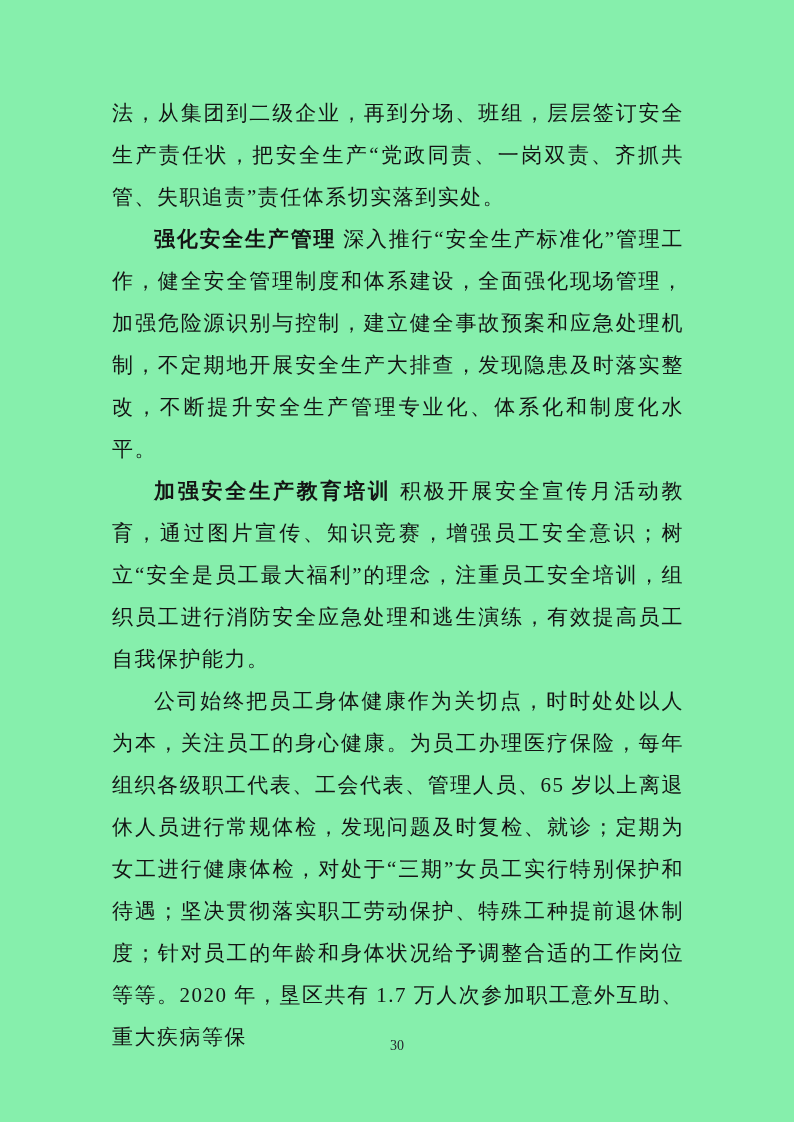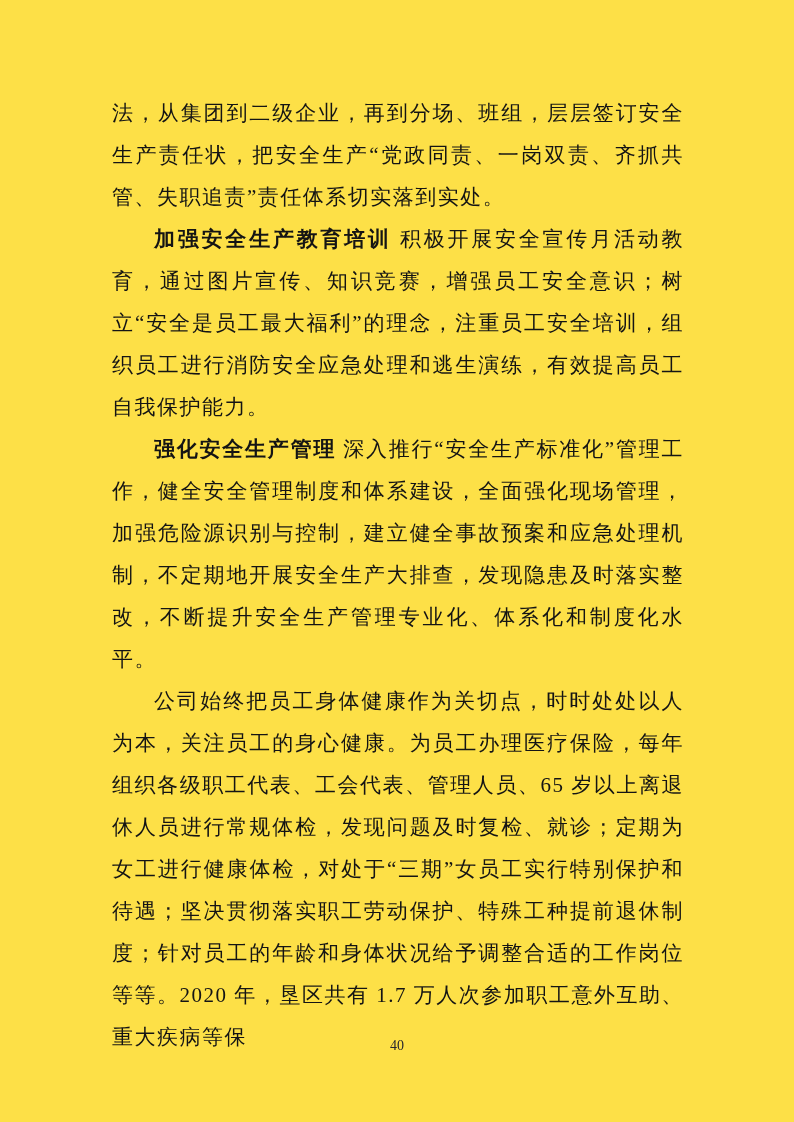--- a/index.html
+++ b/index.html
@@ -4,21 +4,21 @@
 <style>
   html, body {
     margin: 0;
     padding: 0;
     background: #ffffff;
   }
   .page {
     position: relative;
     width: 794px;
     height: 1122px;
-    background: #fde047;
+    background: #86efac;
     overflow: hidden;
     font-family: "Liberation Serif", "DejaVu Serif", serif;
   }
   .content {
     position: absolute;
     left: 112px;
     top: 92px;
     width: 572px;
     color: #141414;
     font-size: 21px;
@@ -59,30 +59,30 @@
 <body>
 
 <div class="page">
   <div class="content">
 
     <p>
       <span>法，从集团到二级企业，再到分场、班组，层层签订安全生产责任状，把安全生产“党政同责、一岗双责、齐抓共管、失职追责”责任体系切实落到实处。</span>
     </p>
 
     <p class="indent">
-      <span class="lead">加强安全生产教育培训</span><span> 积极开展安全宣传月活动教育，通过图片宣传、知识竞赛，增强员工安全意识；树立“安全是员工最大福利”的理念，注重员工安全培训，组织员工进行消防安全应急处理和逃生演练，有效提高员工自我保护能力。</span>
+      <span class="lead">强化安全生产管理</span><span> 深入推行“安全生产标准化”管理工作，健全安全管理制度和体系建设，全面强化现场管理，加强危险源识别与控制，建立健全事故预案和应急处理机制，不定期地开展安全生产大排查，发现隐患及时落实整改，不断提升安全生产管理专业化、体系化和制度化水平。</span>
     </p>
 
     <p class="indent">
-      <span class="lead">强化安全生产管理</span><span> 深入推行“安全生产标准化”管理工作，健全安全管理制度和体系建设，全面强化现场管理，加强危险源识别与控制，建立健全事故预案和应急处理机制，不定期地开展安全生产大排查，发现隐患及时落实整改，不断提升安全生产管理专业化、体系化和制度化水平。</span>
+      <span class="lead">加强安全生产教育培训</span><span> 积极开展安全宣传月活动教育，通过图片宣传、知识竞赛，增强员工安全意识；树立“安全是员工最大福利”的理念，注重员工安全培训，组织员工进行消防安全应急处理和逃生演练，有效提高员工自我保护能力。</span>
     </p>
 
 
     <p class="indent">
       <span>公司始终把员工身体健康作为关切点，时时处处以人为本，关注员工的身心健康。为员工办理医疗保险，每年组织各级职工代表、工会代表、管理人员、65 岁以上离退休人员进行常规体检，发现问题及时复检、就诊；定期为女工进行健康体检，对处于“三期”女员工实行特别保护和待遇；坚决贯彻落实职工劳动保护、特殊工种提前退休制度；针对员工的年龄和身体状况给予调整合适的工作岗位等等。2020 年，垦区共有 1.7 万人次参加职工意外互助、重大疾病等保</span>
     </p>
 
   </div>
 
   <div class="page-number">
-    <span>40</span>
+    <span>30</span>
   </div>
 </div>
 
 </body></html>

